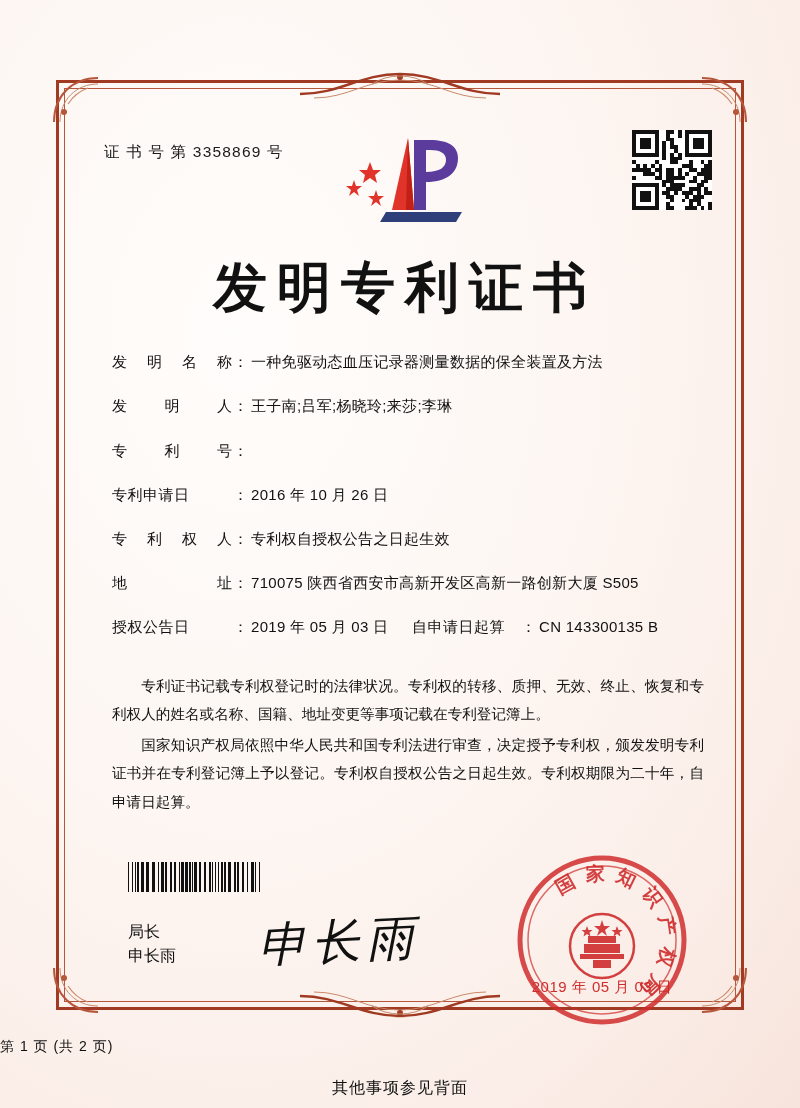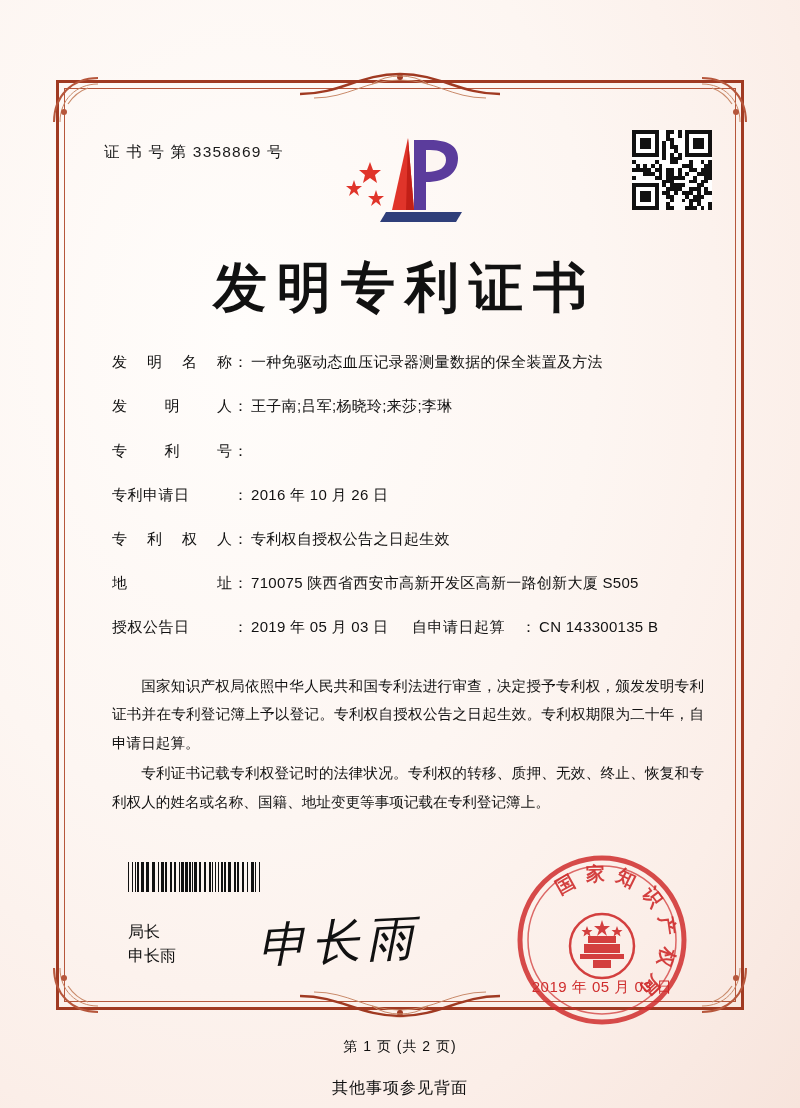--- a/index.html
+++ b/index.html
@@ -251,21 +251,20 @@
     font-family: "Liberation Sans", sans-serif;
     letter-spacing: 0.5px;
   }
 
   
   .page-num {
     position: absolute;
     left: 0;
     right: 0;
     top: 1038px;
-    text-align: center;
     font-size: 14px;
     color: #111;
     font-family: "Liberation Sans", sans-serif;
     letter-spacing: 1px;
   }
   .footer-note {
     position: absolute;
     left: 0;
     right: 0;
     top: 1078px;
@@ -868,22 +867,22 @@
       <div class="half second">
         <span class="field-label tight">自申请日起算</span>
         <span class="field-colon">：</span>
         <span class="field-value">CN 143300135 B</span>
       </div>
     </div>
 
   </div>
 
   <div class="body-text">
+    <p>专利证书记载专利权登记时的法律状况。专利权的转移、质押、无效、终止、恢复和专利权人的姓名或名称、国籍、地址变更等事项记载在专利登记簿上。</p>
     <p>国家知识产权局依照中华人民共和国专利法进行审查，决定授予专利权，颁发发明专利证书并在专利登记簿上予以登记。专利权自授权公告之日起生效。专利权期限为二十年，自申请日起算。</p>
-    <p>专利证书记载专利权登记时的法律状况。专利权的转移、质押、无效、终止、恢复和专利权人的姓名或名称、国籍、地址变更等事项记载在专利登记簿上。</p>
   </div>
 
   <div class="barcode" id="barcode">
       <i style="width: 1px; margin-right: 3px;"></i>
       <i style="width: 1px; margin-right: 2px;"></i>
       <i style="width: 1px; margin-right: 1px;"></i>
       <i style="width: 2px; margin-right: 2px;"></i>
       <i style="width: 3px; margin-right: 2px;"></i>
       <i style="width: 3px; margin-right: 3px;"></i>
       <i style="width: 3px; margin-right: 3px;"></i>

